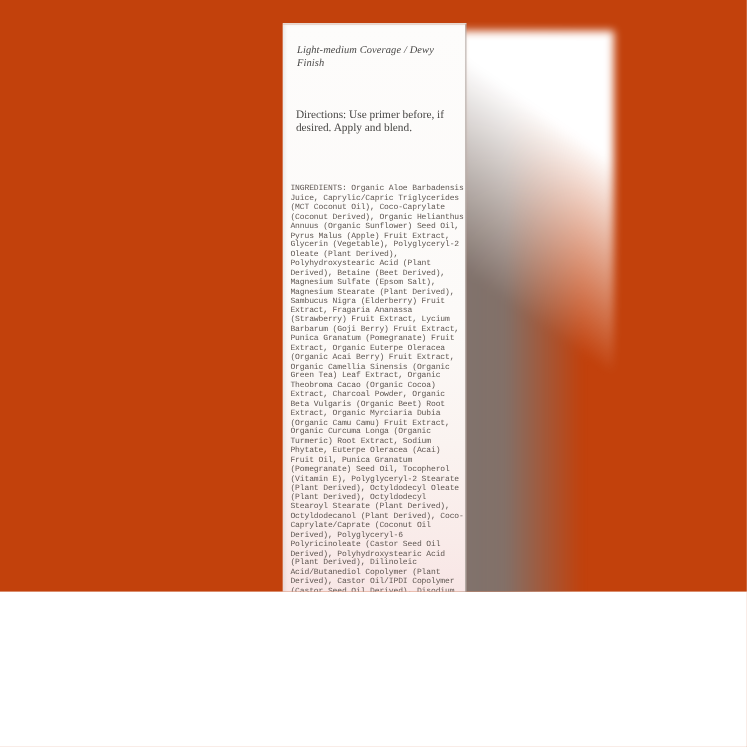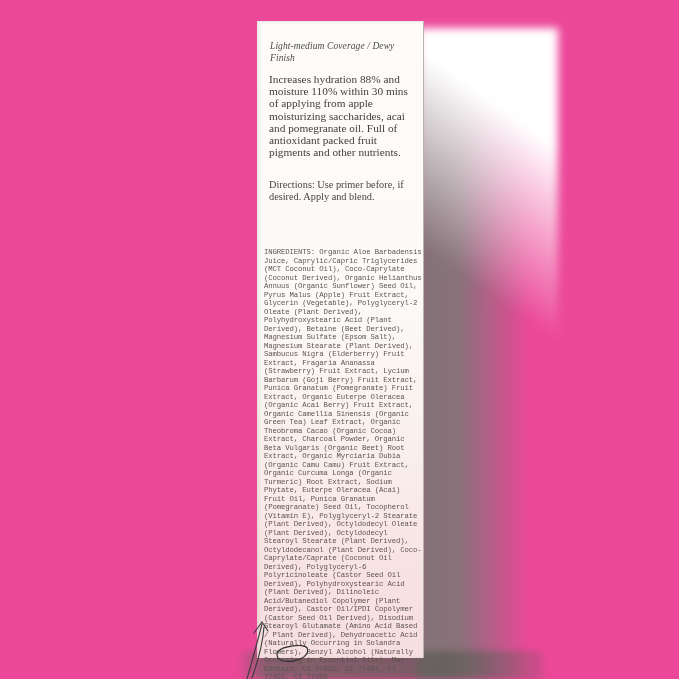--- a/index.html
+++ b/index.html
@@ -1,18 +1,18 @@
 <!DOCTYPE html>
 <html style="--box_pink: #f7e1e2; --shadow_gray: #7d7d7d; --text_serif: #42403e; --text_sans: #5d5550;"><head>
 <meta charset="utf-8">
 <style>
   html,body{margin:0;padding:0;background:#ffffff;}
   #stage{
-    position:relative;width:679px;height:679px;overflow:hidden;
-    background:#ec4899;font-family:"Liberation Serif", serif;
+    position:relative;width:679px;height:538px;overflow:hidden;
+    background:#c2410c;font-family:"Liberation Serif", serif;
   }
   
   .shadow-right{
     position:absolute;left:418px;top:28px;width:140px;height:651px;
     background:
       linear-gradient(215deg, #ffffff 0%, #ffffff 16%, rgba(255,255,255,0) 42%),
       linear-gradient(90deg, rgba(122,119,117,0.92) 0%, rgba(122,119,117,0.88) 30%,
                       rgba(122,119,117,0.38) 58%, rgba(122,119,117,0) 80%);
     filter:blur(4px);
   }
@@ -37,21 +37,21 @@
   .coverage{
     margin:18px 0 0 13px;width:146px;
     font-style:italic;font-size:9.5px;line-height:12px;
     color:#4a4948;letter-spacing:0.1px;
   }
   .desc{
     margin:9px 0 0 12px;width:146px;
     font-size:11.3px;line-height:12.2px;color:var(--text_serif,#42403e);
   }
   .dirs{
-    margin:21px 0 0 12px;width:148px;
+    margin:35px 0 0 12px;width:148px;
     font-size:10.3px;line-height:12px;color:#474644;
   }
   .dirs-fr{margin-top:9px;}
   .ingredients{
     margin:45px 3px 0 7px;width:158px;
     font-family:Liberation Mono, monospace;
     font-size:7.3px;line-height:8.5px;letter-spacing:-0.12px;
     color:var(--text_sans,#5d5550);
   }
   .made-in{
@@ -65,21 +65,20 @@
 <body>
 
 <div id="stage">
 
   <div class="shadow-right"></div>
   <div class="shadow-bottom"></div>
 
   <div class="box">
     <div class="coverage">Light-medium Coverage / Dewy Finish</div>
 
-    <div class="desc">Increases hydration 88% and moisture 110% within 30 mins of applying from apple moisturizing saccharides, acai and pomegranate oil.  Full of antioxidant packed fruit pigments and other nutrients.</div>
 
     <div class="dirs">Directions: Use primer before, if desired. Apply and blend.</div>
 
 
     <div class="ingredients">INGREDIENTS: Organic Aloe Barbadensis Juice, Caprylic/Capric Triglycerides (MCT Coconut Oil), Coco-Caprylate (Coconut Derived), Organic Helianthus Annuus (Organic Sunflower) Seed Oil, Pyrus Malus (Apple) Fruit Extract, Glycerin (Vegetable), Polyglyceryl-2 Oleate (Plant Derived), Polyhydroxystearic Acid (Plant Derived), Betaine (Beet Derived), Magnesium Sulfate (Epsom Salt), Magnesium Stearate (Plant Derived), Sambucus Nigra (Elderberry) Fruit Extract, Fragaria Ananassa (Strawberry) Fruit Extract, Lycium Barbarum (Goji Berry) Fruit Extract, Punica Granatum (Pomegranate) Fruit Extract, Organic Euterpe Oleracea (Organic Acai Berry) Fruit Extract, Organic Camellia Sinensis (Organic Green Tea) Leaf Extract, Organic Theobroma Cacao (Organic Cocoa) Extract, Charcoal Powder, Organic Beta Vulgaris (Organic Beet) Root Extract, Organic Myrciaria Dubia (Organic Camu Camu) Fruit Extract, Organic Curcuma Longa (Organic Turmeric) Root Extract, Sodium Phytate, Euterpe Oleracea (Acai) Fruit Oil, Punica Granatum (Pomegranate) Seed Oil, Tocopherol (Vitamin E), Polyglyceryl-2 Stearate (Plant Derived), Octyldodecyl Oleate (Plant Derived), Octyldodecyl Stearoyl Stearate (Plant Derived), Octyldodecanol (Plant Derived), Coco-Caprylate/Caprate (Coconut Oil Derived), Polyglyceryl-6 Polyricinoleate (Castor Seed Oil Derived), Polyhydroxystearic Acid (Plant Derived), Dilinoleic Acid/Butanediol Copolymer (Plant Derived), Castor Oil/IPDI Copolymer (Castor Seed Oil Derived), Disodium Stearoyl Glutamate (Amino Acid Based / Plant Derived), Dehydroacetic Acid (Naturally Occurring in Solandra Flowers), Benzyl Alcohol (Naturally Occurring in Essential Oils). May Contain: CI 77891, CI 77491, CI 77492, CI 77499</div>
 
     <div class="made-in">Made  in the USA with Globally Sourced Ingredients</div>
   </div>
 
   <svg class="sketch" width="100" height="79" viewBox="0 0 100 79">

